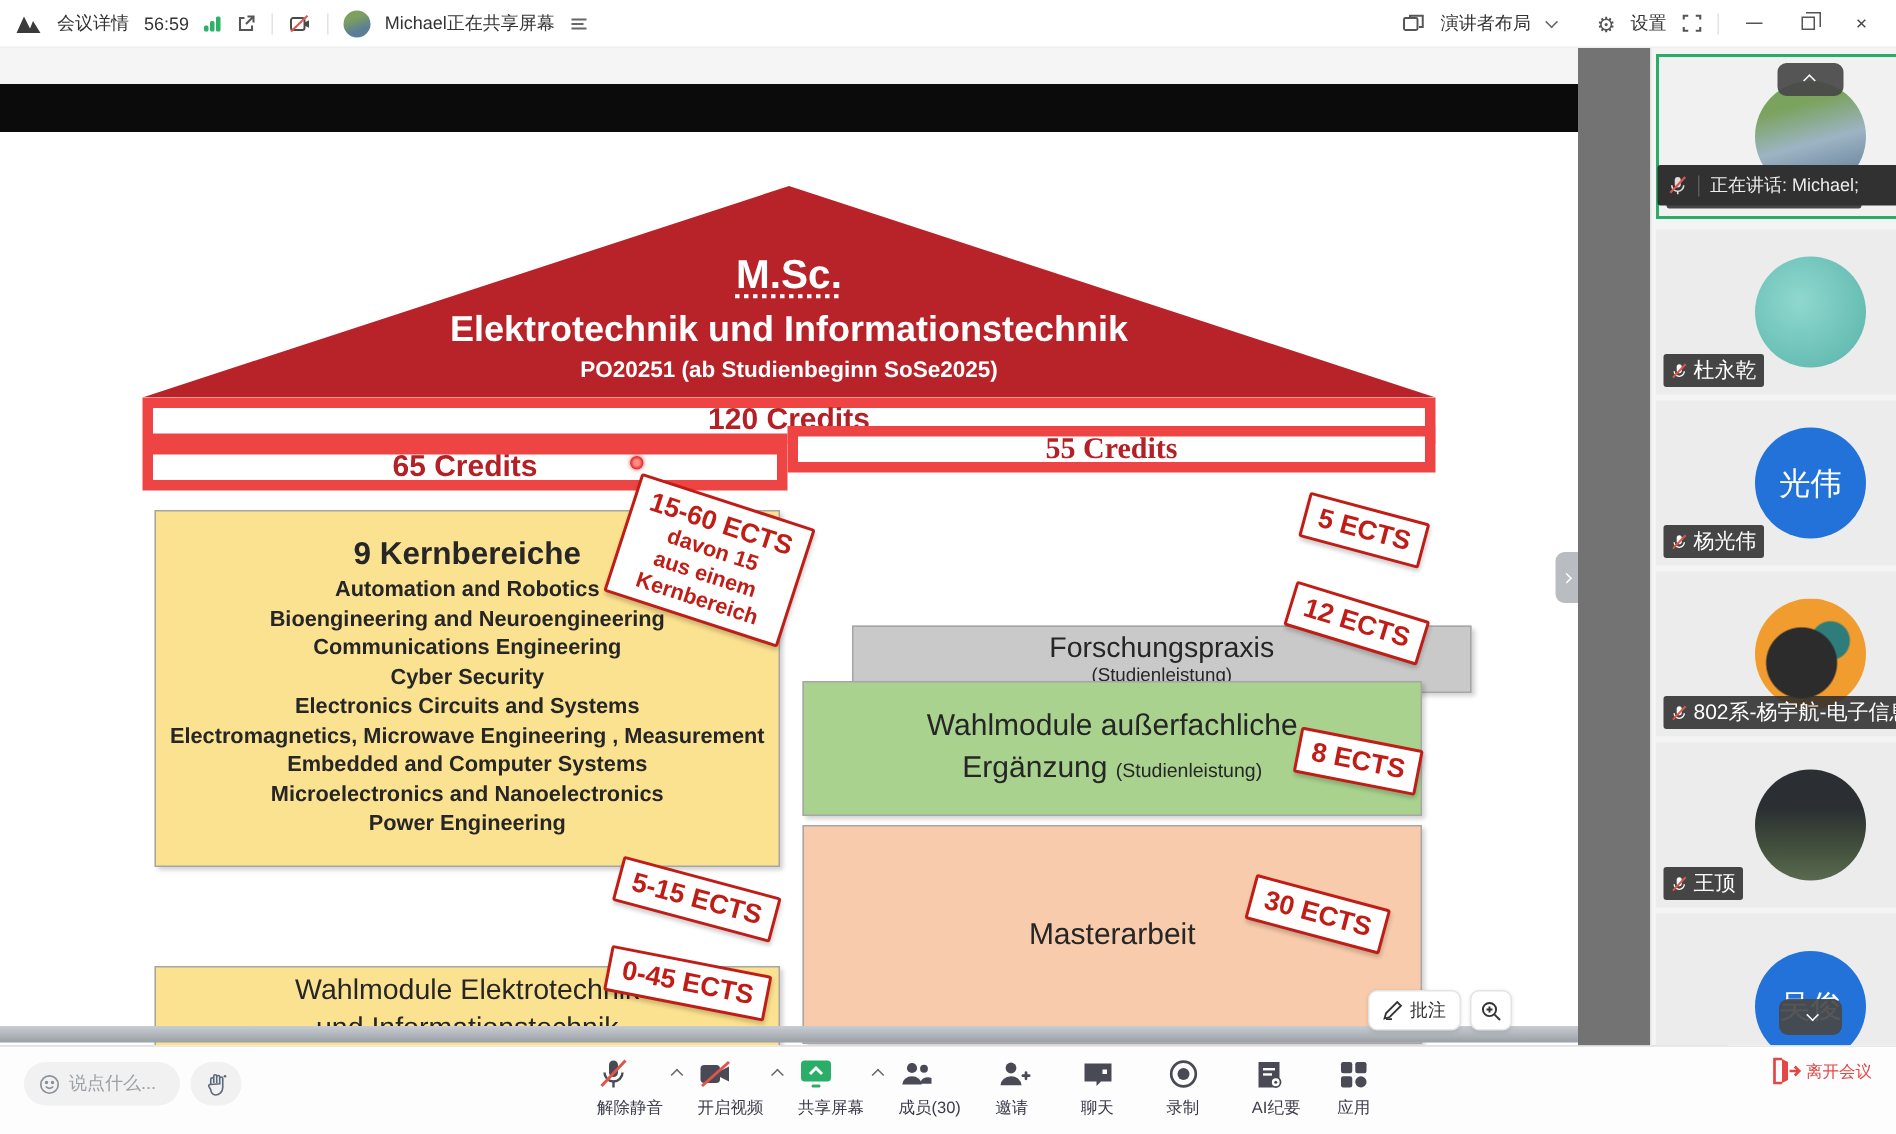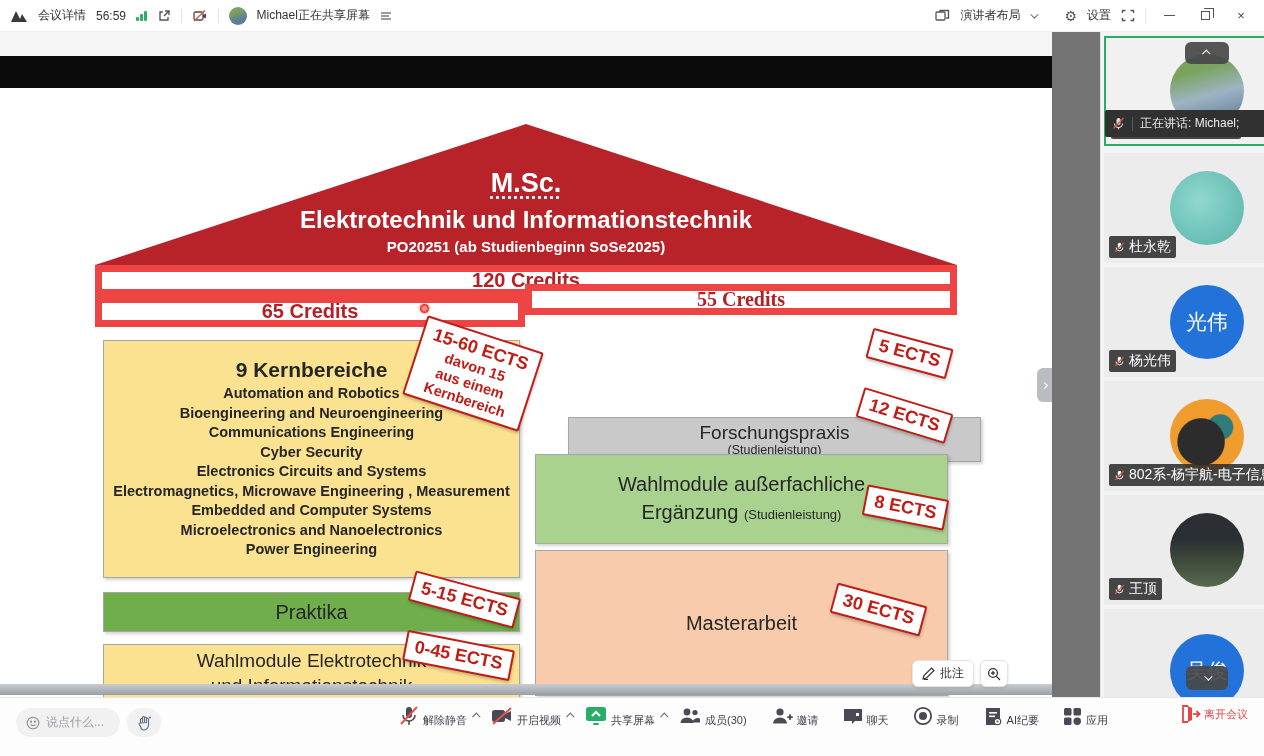--- a/index.html
+++ b/index.html
@@ -104,21 +104,21 @@
 
   
   .footer { position:absolute; left:0; top:697px; width:1264px; height:59px; background:#fdfdfd;
             border-top:1px solid #e8e8e8; }
   .chat-pill { position:absolute; left:16px; top:10px; width:104px; height:29px; background:#f1f1f1;
                border-radius:15px; display:flex; align-items:center; gap:6px; padding:0 10px;
                color:#9aa0a6; font-size:12px; }
   .hand-btn { position:absolute; left:127px; top:10px; width:34px; height:29px; background:#f1f1f1;
               border-radius:15px; display:flex; align-items:center; justify-content:center; }
   .ctr-buttons { position:absolute; left:398px; top:6px; display:flex; align-items:flex-start; gap:23px; }
-  .fbtn { display:flex; flex-direction:row; align-items:flex-end; gap:3px; min-width:34px; position:relative; }
+  .fbtn { display:flex; flex-direction:column; align-items:flex-start; gap:3px; min-width:34px; position:relative; }
   .fbtn .ic { height:24px; display:flex; align-items:center; justify-content:center; }
   .fbtn .lb { font-size:11px; color:#3c3c4c; white-space:nowrap; }
   .fbtn .mini-chev { position:absolute; right:-13px; top:9px; }
   .leave { position:absolute; right:16px; top:6px; display:flex; flex-direction:row;
            align-items:center; gap:3px; }
   .leave .lb { font-size:11px; color:#e64545; }
 
   svg { display:block; }
 </style>
 </head>
@@ -221,21 +221,20 @@
         <div class="kern-item">Bioengineering and Neuroengineering</div>
         <div class="kern-item">Communications Engineering</div>
         <div class="kern-item">Cyber Security</div>
         <div class="kern-item">Electronics Circuits and Systems</div>
         <div class="kern-item">Electromagnetics, Microwave Engineering , Measurement</div>
         <div class="kern-item">Embedded and Computer Systems</div>
         <div class="kern-item">Microelectronics and Nanoelectronics</div>
         <div class="kern-item">Power Engineering</div>
       </div>
 
-      <div class="sbox" style="left:103px; top:504px; width:417px; height:40px; background:#6fae4b; font-size:20px;">Praktika</div>
 
       <div class="sbox" style="left:103px; top:556px; width:417px; height:57px; background:#fbe290; font-size:19px; line-height:25px;">
         <div>Wahlmodule Elektrotechnik</div>
         <div>und Informationstechnik</div>
       </div>
 
 
       <div class="sbox" style="left:535px; top:329px; width:413px; height:45px; background:#c9c9c9;margin-left:33px;">
         <div style="font-size:19px; line-height:21px;">Forschungspraxis</div>
         <div style="font-size:12.5px; line-height:14px;">(Studienleistung)</div>

